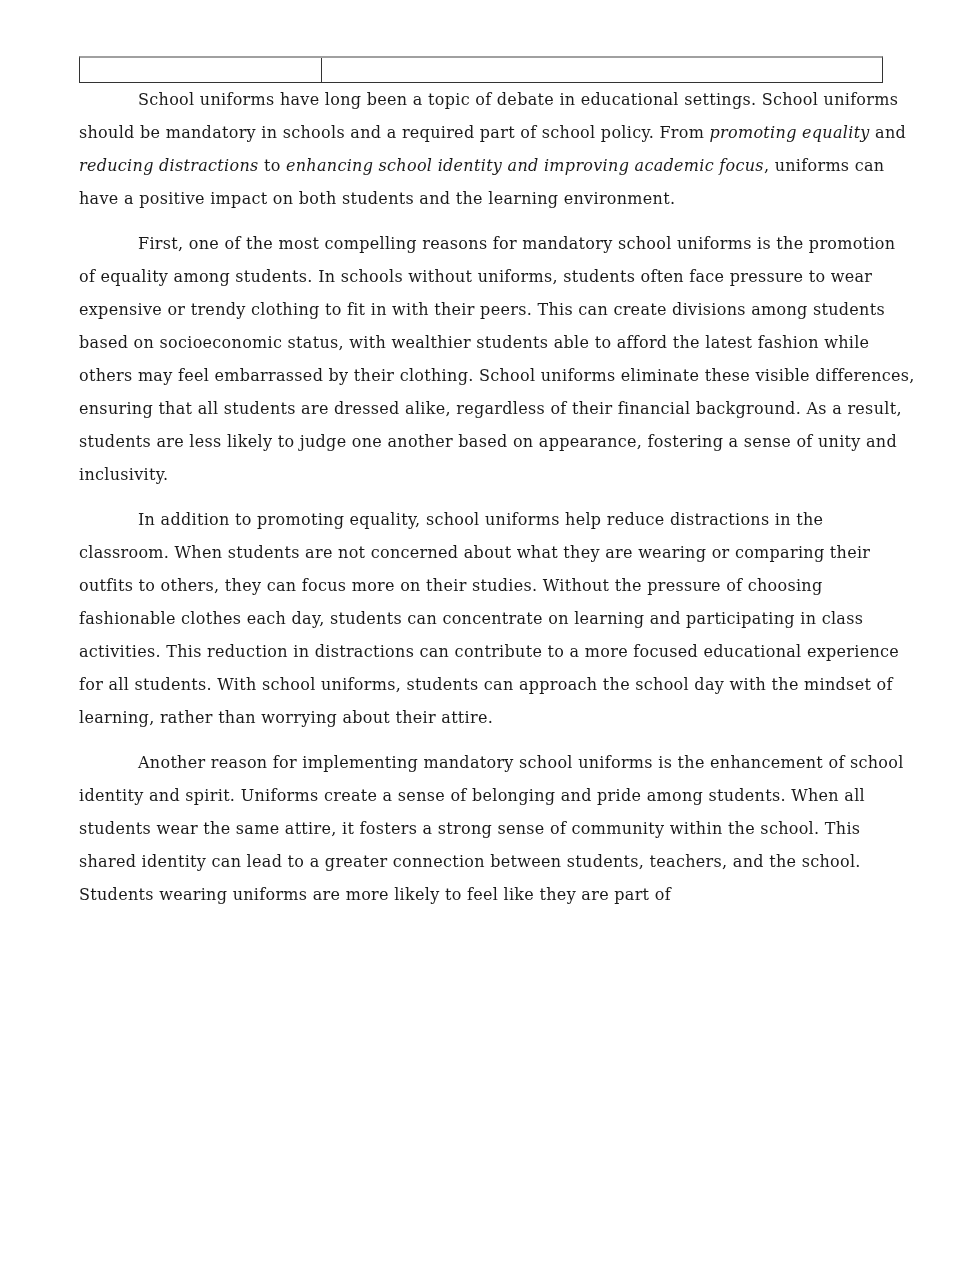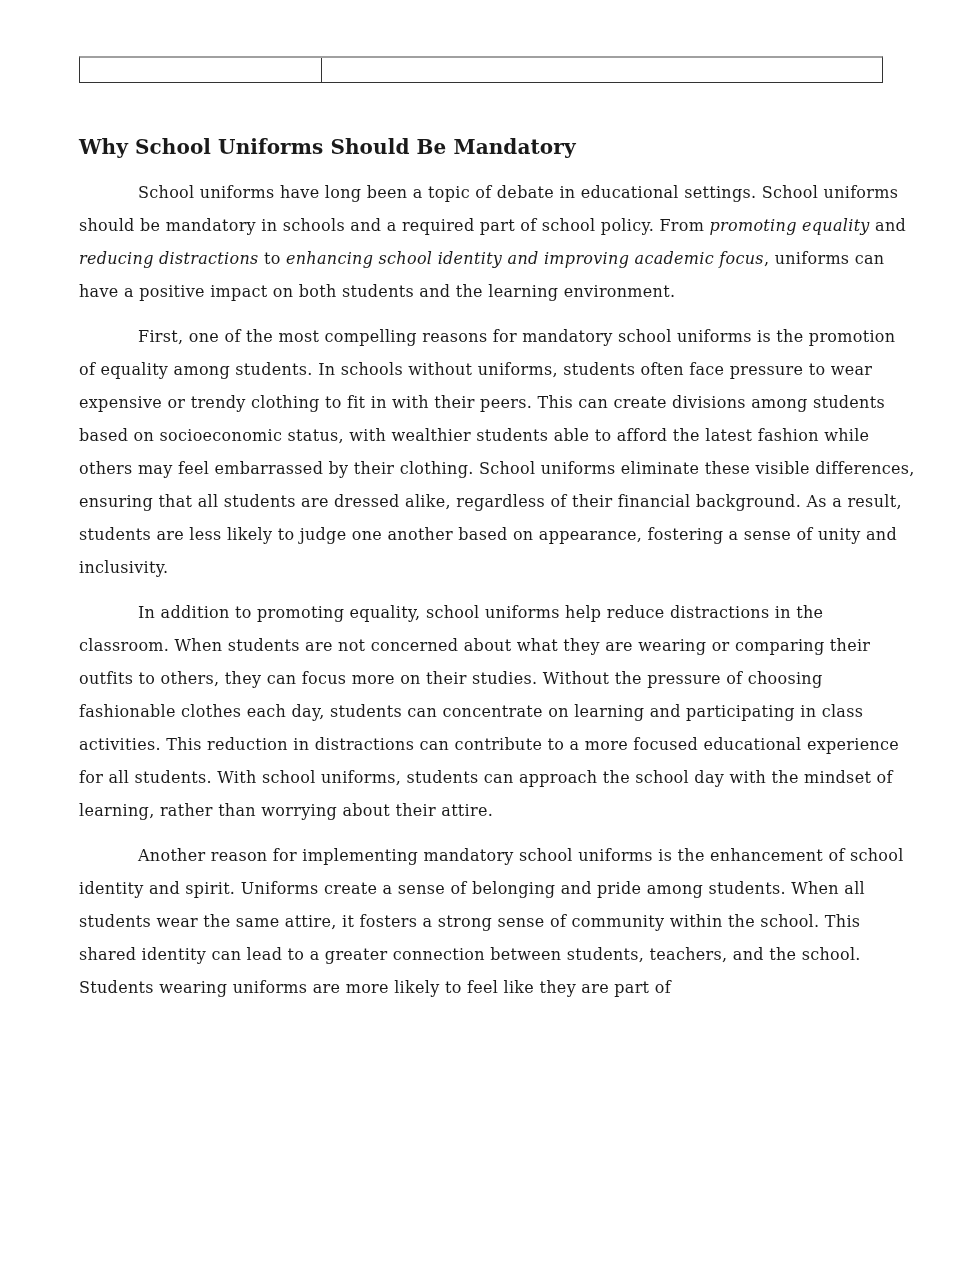--- a/index.html
+++ b/index.html
@@ -60,21 +60,20 @@
 </head>
 <body>
 
 <div class="page">
 
   <div class="header-table">
     <div class="cell-left"></div>
     <div class="cell-right"></div>
   </div>
 
-  <h1 class="doc-title">Why School Uniforms Should Be Mandatory</h1>
 
   <div class="essay-body">
       <p><span>School uniforms have long been a topic of debate in educational settings. School uniforms should be mandatory in schools and a required part of school policy. From </span><em>promoting equality</em><span> and </span><em>reducing distractions</em><span> to </span><em>enhancing school identity and improving academic focus</em><span>, uniforms can have a positive impact on both students and the learning environment.</span></p>
       <p><span>First, one of the most compelling reasons for mandatory school uniforms is the promotion of equality among students. In schools without uniforms, students often face pressure to wear expensive or trendy clothing to fit in with their peers. This can create divisions among students based on socioeconomic status, with wealthier students able to afford the latest fashion while others may feel embarrassed by their clothing. School uniforms eliminate these visible differences, ensuring that all students are dressed alike, regardless of their financial background. As a result, students are less likely to judge one another based on appearance, fostering a sense of unity and inclusivity.</span></p>
       <p><span>In addition to promoting equality, school uniforms help reduce distractions in the classroom. When students are not concerned about what they are wearing or comparing their outfits to others, they can focus more on their studies. Without the pressure of choosing fashionable clothes each day, students can concentrate on learning and participating in class activities. This reduction in distractions can contribute to a more focused educational experience for all students. With school uniforms, students can approach the school day with the mindset of learning, rather than worrying about their attire.</span></p>
       <p><span>Another reason for implementing mandatory school uniforms is the enhancement of school identity and spirit. Uniforms create a sense of belonging and pride among students. When all students wear the same attire, it fosters a strong sense of community within the school. This shared identity can lead to a greater connection between students, teachers, and the school. Students wearing uniforms are more likely to feel like they are part of</span></p>
     </div>
 
 </div>
 

